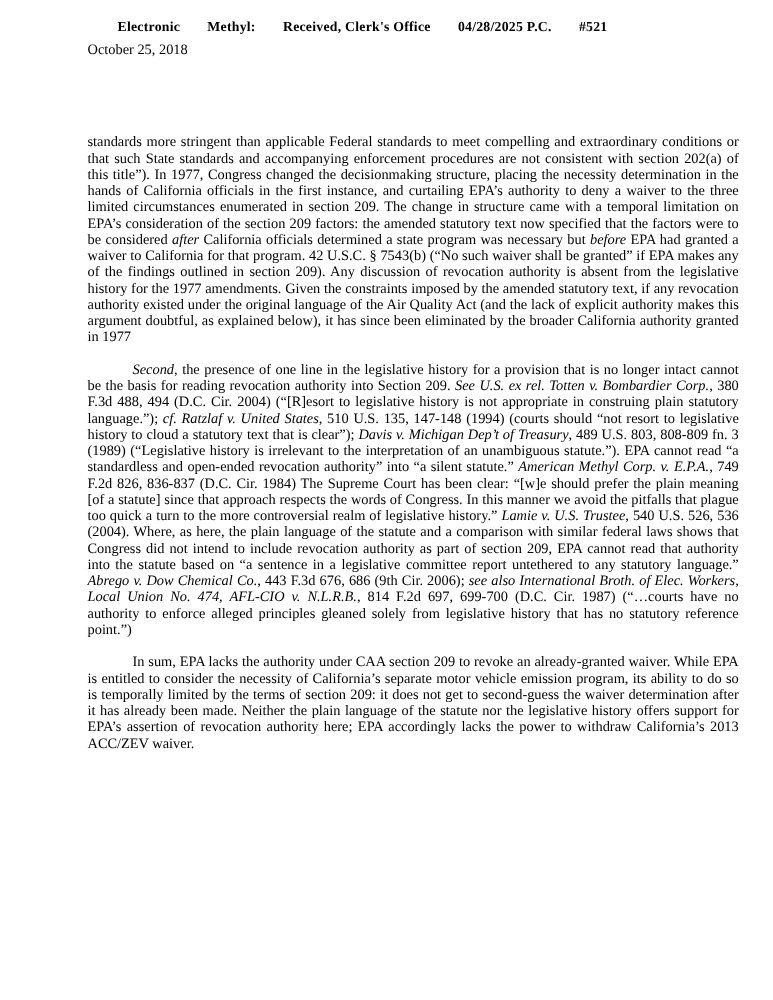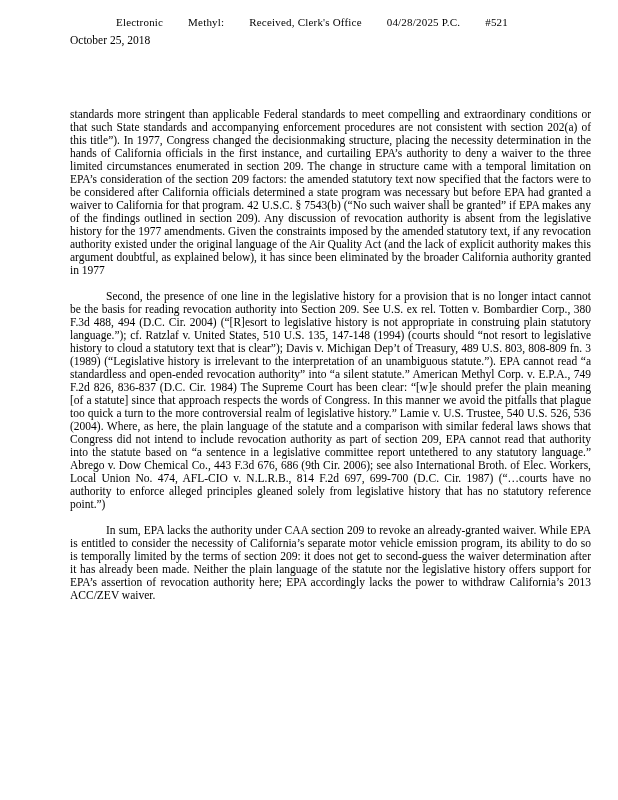--- a/index.html
+++ b/index.html
@@ -8,47 +8,48 @@
     width: 618px;
     height: 800px;
     background: #ffffff;
     color: #000000;
     font-family: "Liberation Serif", "DejaVu Serif", serif;
     overflow: hidden;
   }
   .stamp-row {
     position: absolute;
     top: 16px;
-    left: 116px;
+    left: 94px;
     width: 392px;
     display: flex;
     justify-content: space-between;
     font-size: 11px;
     letter-spacing: 0.2px;
     white-space: nowrap;
+    font-weight: bold;
   }
   .doc-header {
     position: absolute;
     top: 34px;
     left: 70px;
     font-size: 11.5px;
     line-height: 13px;
   }
   .doc-body {
     position: absolute;
     top: 108px;
     left: 70px;
     width: 521px;
     font-size: 11.5px;
     line-height: 13px;
     text-align: justify;
   }
   .doc-body p { margin: 0 0 13px 0; }
   .doc-body p.indent { text-indent: 36px; }
-  .italic { }
+  .italic { font-style: italic; }
 </style>
 </head>
 <body>
 
 <div class="page">
 
   <div class="stamp-row">
     <span>Electronic</span>
     <span>Methyl:</span>
     <span>Received, Clerk's Office</span>

